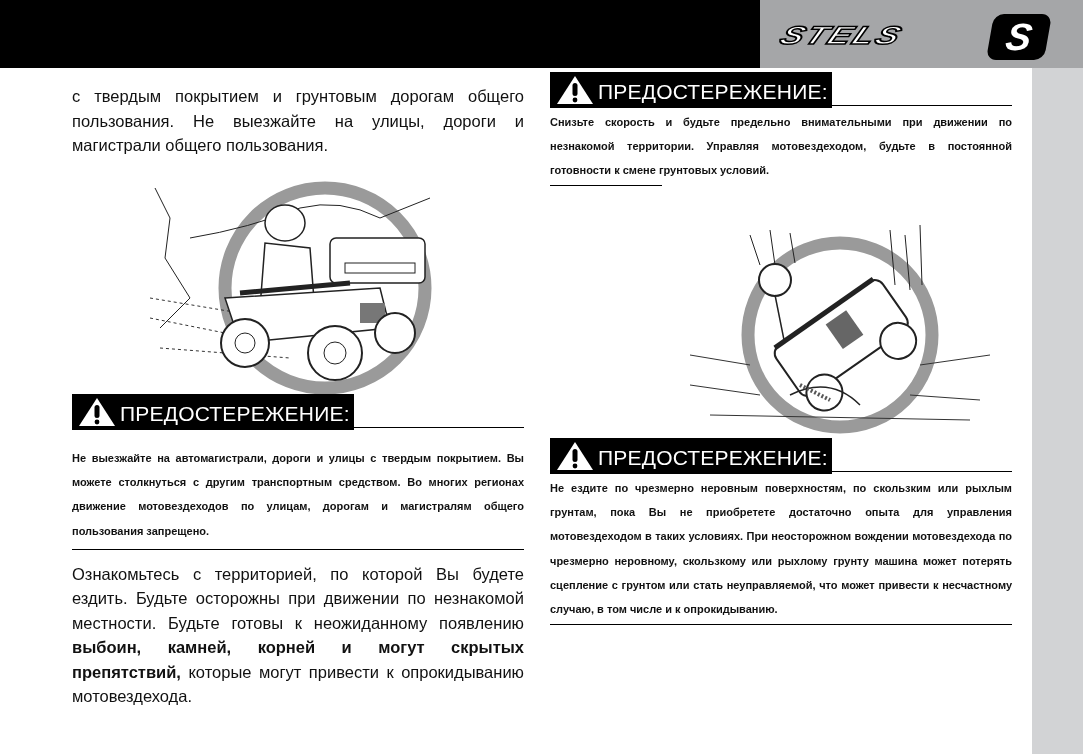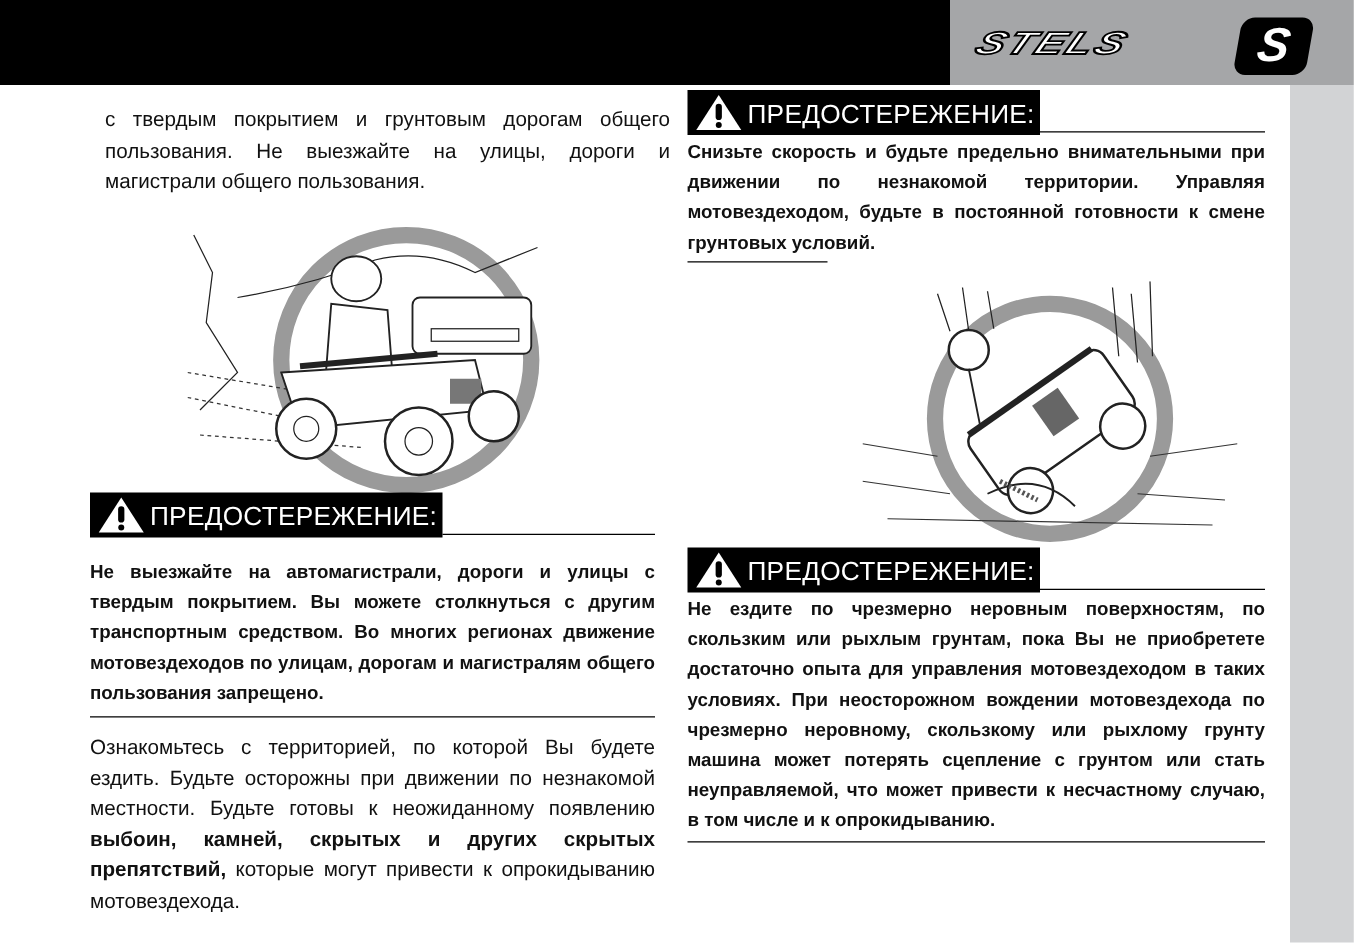--- a/index.html
+++ b/index.html
@@ -17,26 +17,26 @@
     }
     .logo-badge {
       position: absolute; left: 230px; top: 14px; width: 58px; height: 46px;
       background: #000; border-radius: 10px; transform: skewX(-10deg);
       display: flex; align-items: center; justify-content: center;
       color: #fff; font-weight: bold; font-size: 38px; font-style: italic;
     }
     .sidebar-strip { position: absolute; left: 1032px; top: 68px; width: 51px; height: 686px; background: #d2d3d5; }
 
     .col { position: absolute; }
-    .col-left { left: 84px; top: 84px; width: 452px; }
+    .col-left { left: 72px; top: 84px; width: 452px; }
     .col-right { left: 550px; top: 70px; width: 462px; }
 
     p { margin: 0; }
     .body-text { font-size: 16.5px; line-height: 24.5px; text-align: justify; text-align-last: left; }
-    .bold-text { font-weight: bold; font-size: 15px; line-height: 24.2px; text-align: justify; }
+    .bold-text { font-weight: bold; font-size: 11px; line-height: 24.2px; text-align: justify; }
     .bold-text.last-left { text-align-last: left; }
 
     .warn-header { display: flex; align-items: flex-end; height: 38px; }
     .warn-box {
       background: #000; color: #fff; display: flex; align-items: center;
       height: 36px; padding: 0 4px 0 6px;
     }
     .warn-label { font-size: 21px; font-weight: normal; letter-spacing: 0.2px; line-height: 36px; padding-top: 4px; }
     .warn-icon { width: 38px; height: 30px; margin-right: 4px; }
     .warn-line { flex: 1; border-bottom: 1.5px solid #000; height: 1px; margin-bottom: 2px; }
@@ -86,21 +86,21 @@
         <path d="M19 1 L37 29 L1 29 Z" fill="#fff"></path>
         <rect x="16.5" y="8" width="5" height="13" rx="2.5" fill="#000"></rect>
         <circle cx="19" cy="25" r="2.4" fill="#000"></circle>
       </svg>
       <span class="warn-label">ПРЕДОСТЕРЕЖЕНИЕ:</span>
     </div>
     <div class="warn-line"></div>
   </div>
   <p class="bold-text last-left" style="margin-top:16px;">Не выезжайте на автомагистрали, дороги и улицы с твердым покрытием. Вы можете столкнуться с другим транспортным средством. Во многих регионах движение мотовездеходов по улицам, дорогам и магистралям общего пользования запрещено.</p>
   <div class="rule" style="margin-top:6px;"></div>
-  <p class="body-text" style="margin-top:12px;"><span>Ознакомьтесь с территорией, по которой Вы будете ездить. Будьте осторожны    при движении по незнакомой местности. Будьте готовы к неожиданному появлению </span><b>выбоин, камней, скрытых и других скрытых препятствий,</b><span>  которые могут привести к опрокидыванию мотовездехода.</span></p>
+  <p class="body-text" style="margin-top:12px;"><span>Ознакомьтесь с территорией, по которой Вы будете ездить. Будьте осторожны    при движении по незнакомой местности. Будьте готовы к неожиданному появлению </span><b>выбоин, камней, корней и могут скрытых препятствий,</b><span>  которые могут привести к опрокидыванию мотовездехода.</span></p>
 </div>
 
 <div class="col col-right">
   <div class="warn-header">
     <div class="warn-box">
       <svg class="warn-icon" viewBox="0 0 38 30">
         <path d="M19 1 L37 29 L1 29 Z" fill="#fff"></path>
         <rect x="16.5" y="8" width="5" height="13" rx="2.5" fill="#000"></rect>
         <circle cx="19" cy="25" r="2.4" fill="#000"></circle>
       </svg>

